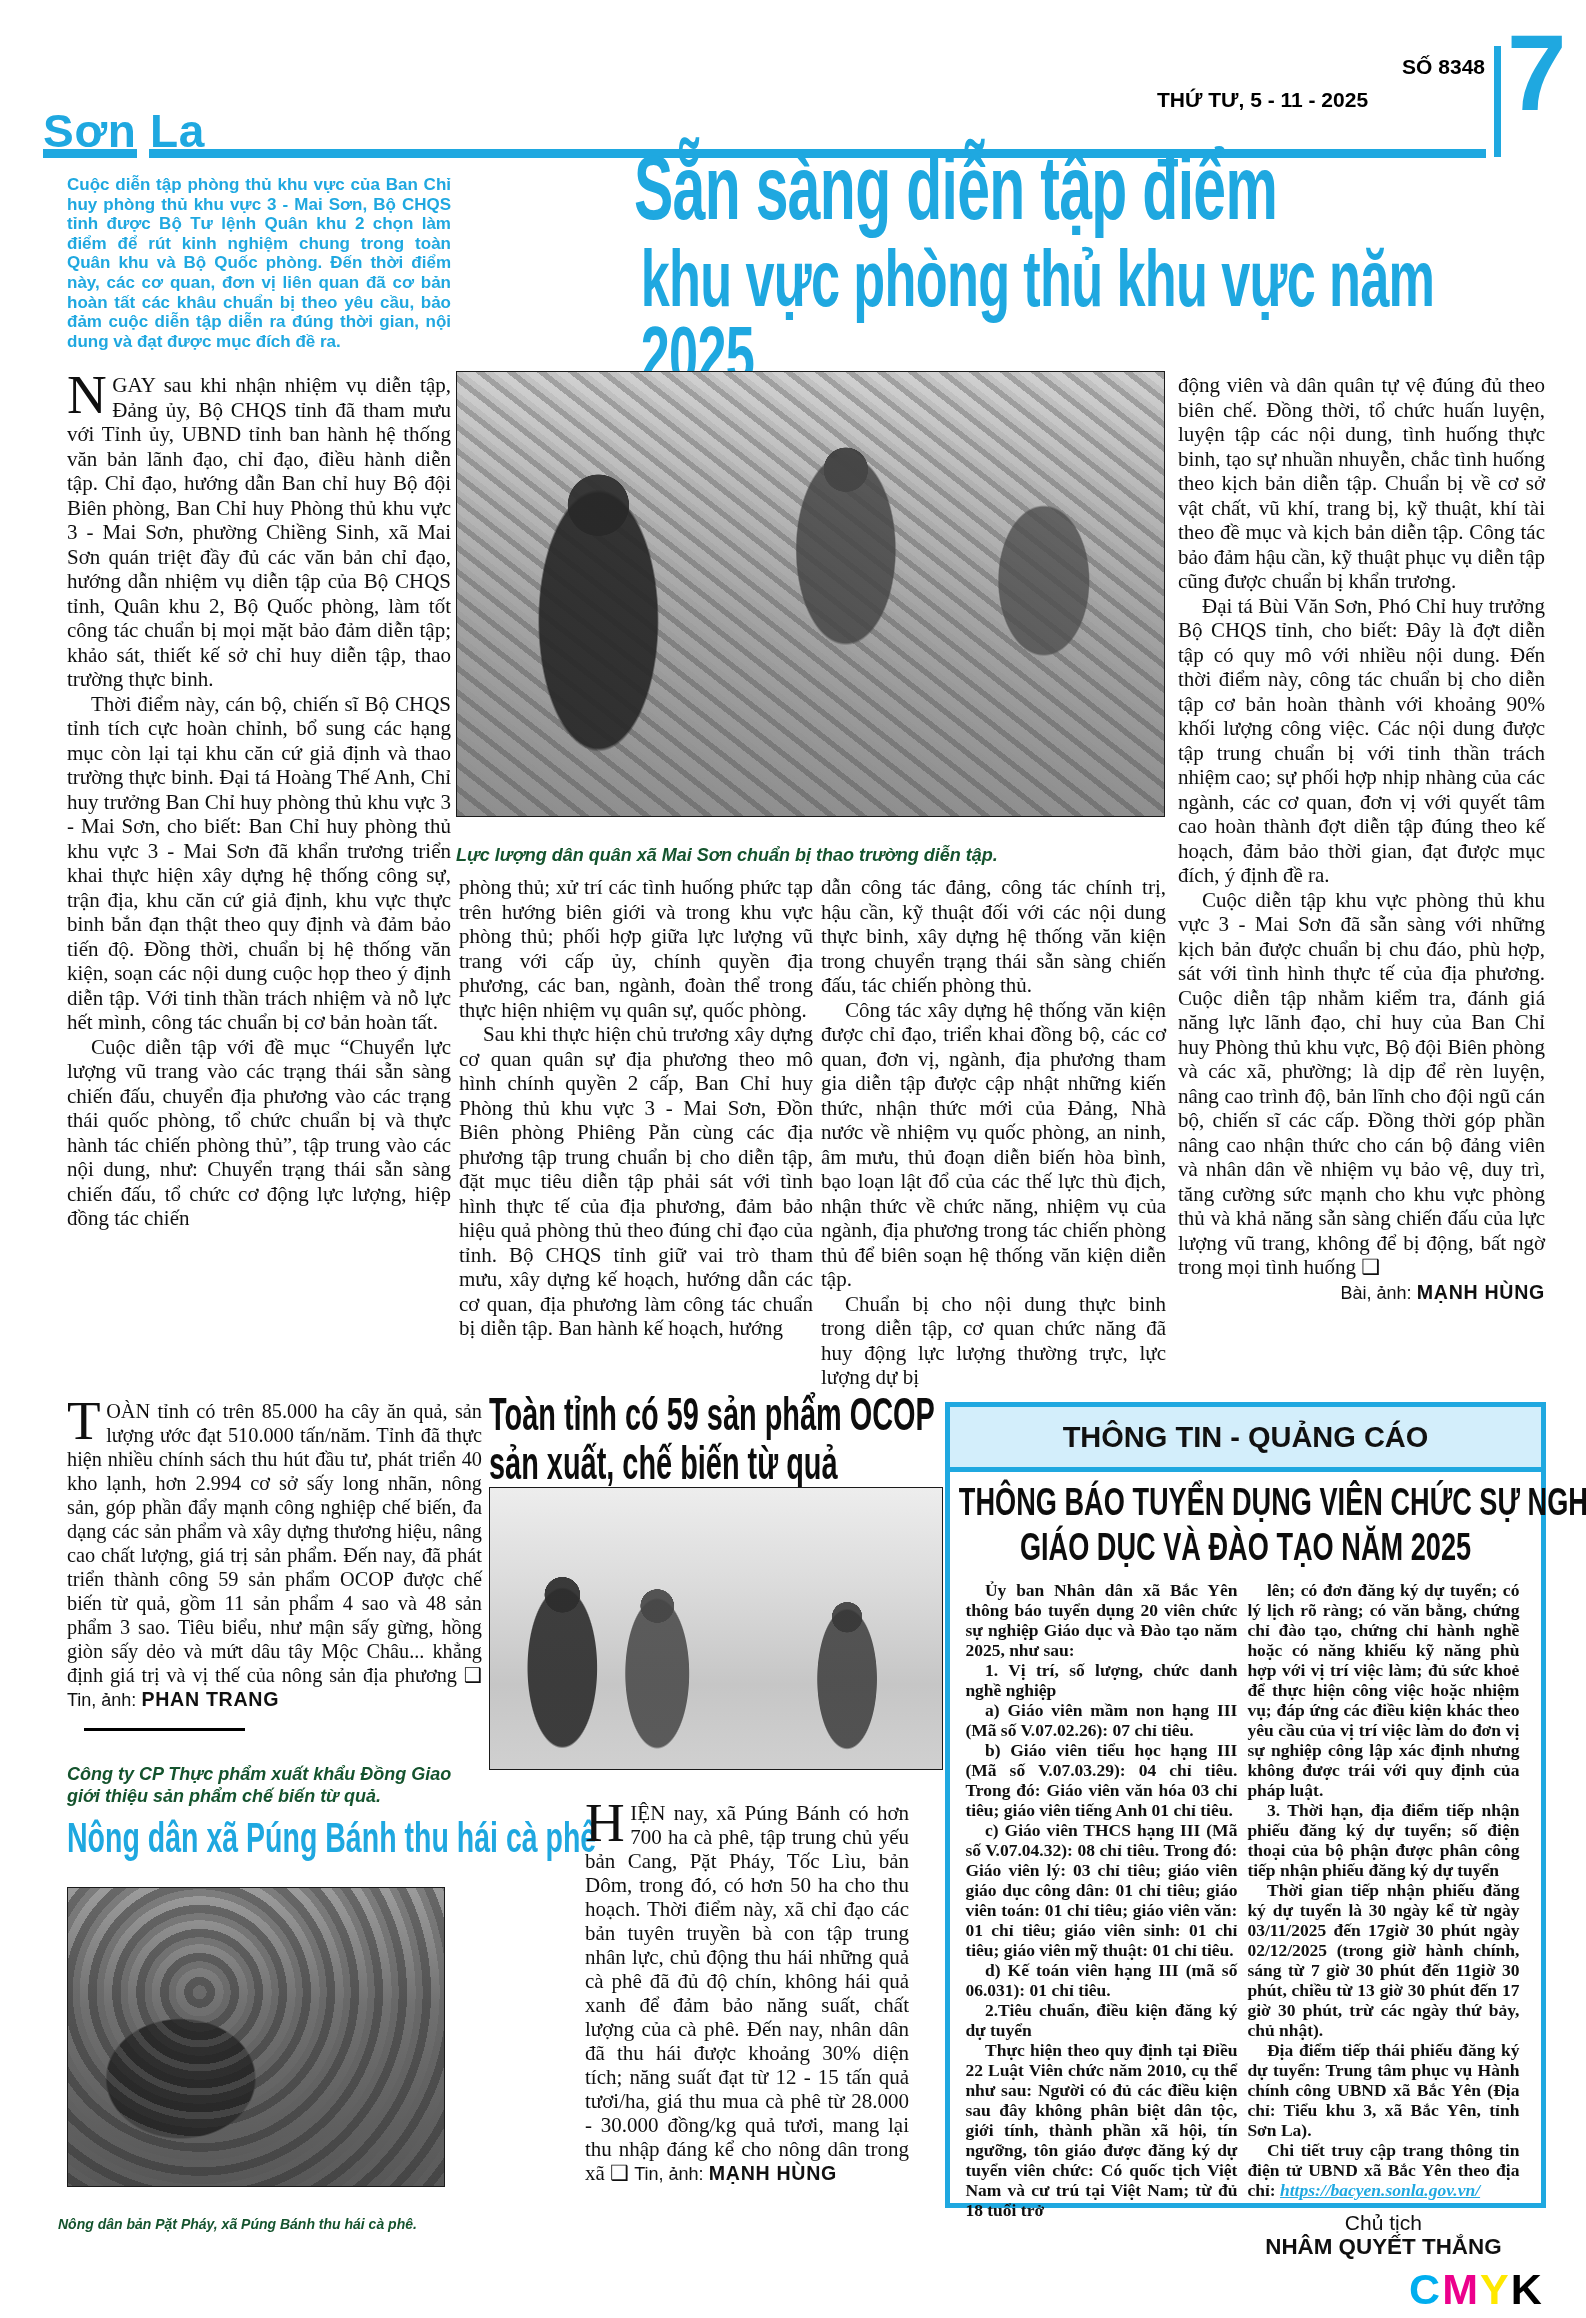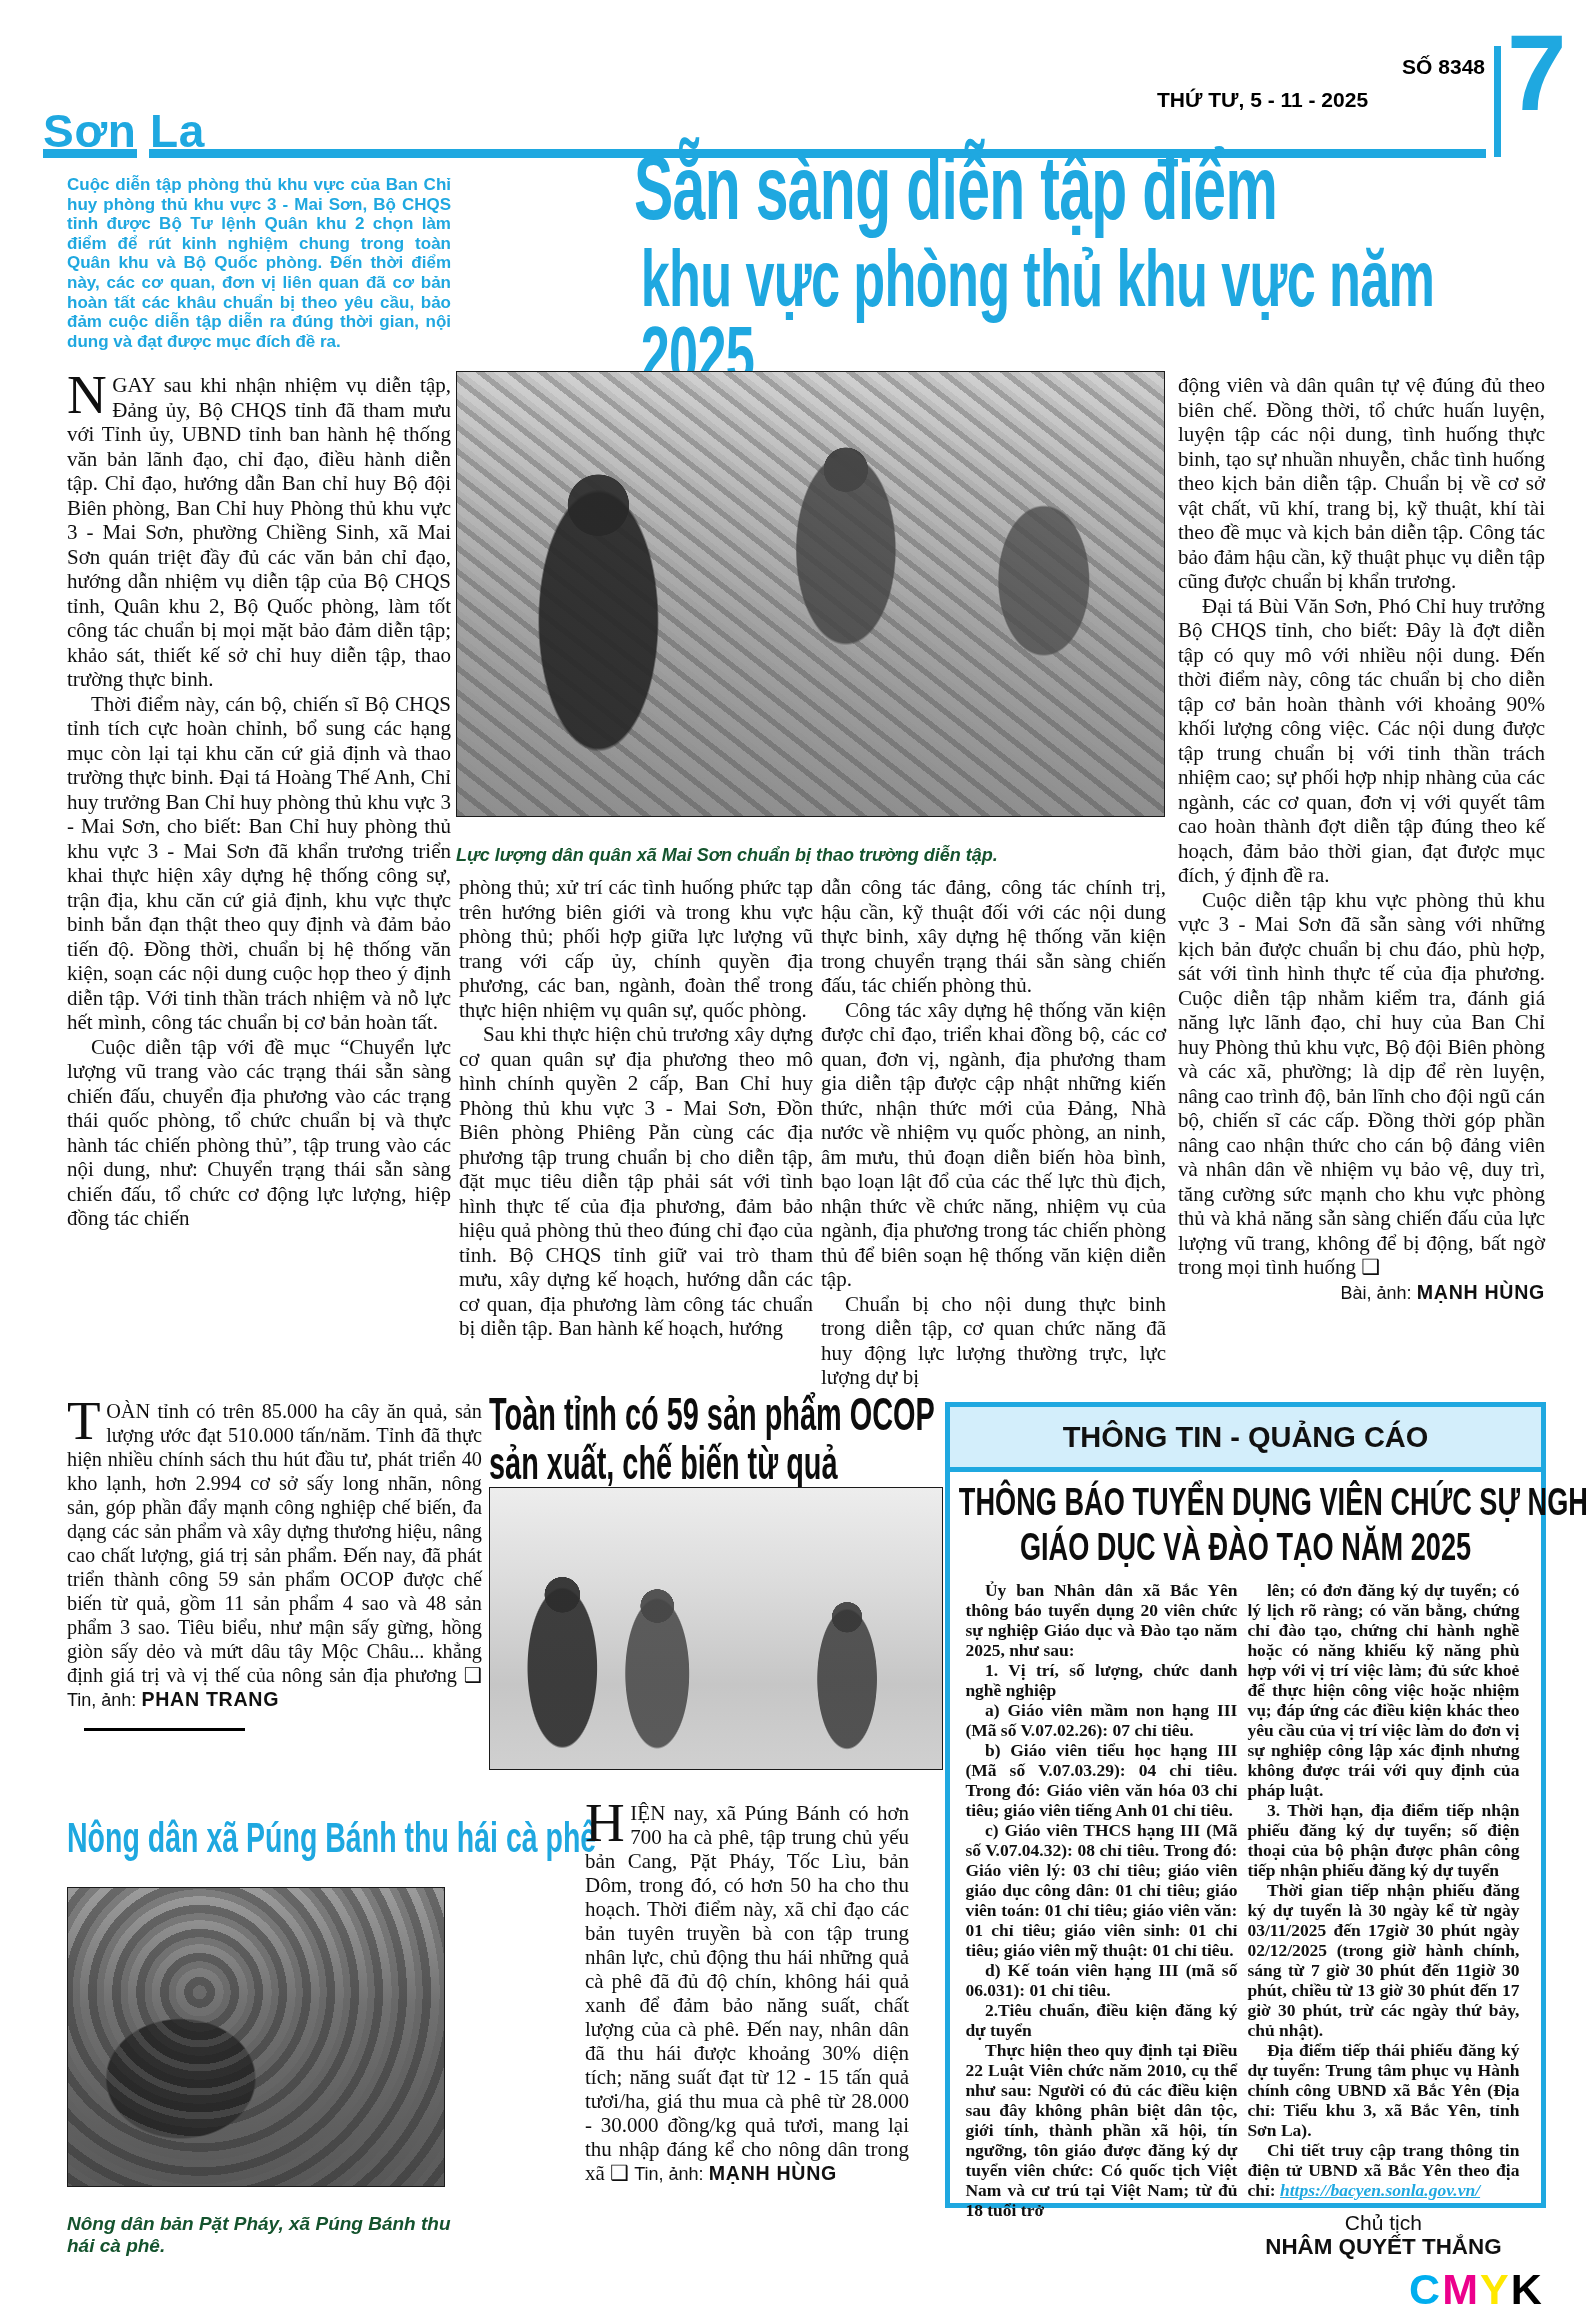--- a/index.html
+++ b/index.html
@@ -132,30 +132,31 @@
     </p>
   </div>
 
   <div class="col" style="left:67px;top:1399px;width:415px;font-size:20.3px;line-height:24px;">
     <p class="cont"><span class="dropcap">T</span><span>OÀN tỉnh có trên 85.000 ha cây ăn quả, sản lượng ước đạt 510.000 tấn/năm. Tỉnh đã thực hiện nhiều chính sách thu hút đầu tư, phát triển 40 kho lạnh, hơn 2.994 cơ sở sấy long nhãn, nông sản, góp phần đẩy mạnh công nghiệp chế biến, đa dạng các sản phẩm và xây dựng thương hiệu, nâng cao chất lượng, giá trị sản phẩm. Đến nay, đã phát triển thành công 59 sản phẩm OCOP được chế biến từ quả, gồm 11 sản phẩm 4 sao và 48 sản phẩm 3 sao. Tiêu biểu, như mận sấy gừng, hồng giòn sấy dẻo và mứt dâu tây Mộc Châu... khẳng định giá trị và vị thế của nông sản địa phương ❑</span>
       <span class="credit-label">Tin, ảnh:</span>
       <span class="credit-name">PHAN TRANG</span>
     </p>
   </div>
   <div class="sep-rule"></div>
+  <div class="caption" style="left:67px;top:1747px;width:421px;">Công ty CP Thực phẩm xuất khẩu Đồng Giao giới thiệu sản phẩm chế biến từ quả.</div>
 
   <div class="ocop-headline">
     <span class="l">Toàn tỉnh có 59 sản phẩm OCOP</span>
     <span class="l">sản xuất, chế biến từ quả</span>
   </div>
   <div class="photo photo-ocop"></div>
 
   <div class="pung-headline">Nông dân xã Púng Bánh thu hái cà phê</div>
   <div class="photo photo-coffee"></div>
-  <div class="caption" style="left:67px;top:2197px;width:393px;font-size:19px;">Nông dân bản Pặt Pháy, xã Púng Bánh thu hái cà phê.</div>
+  <div class="caption" style="left:58px;top:2197px;width:393px;font-size:14px;">Nông dân bản Pặt Pháy, xã Púng Bánh thu hái cà phê.</div>
   <div class="col" style="left:585px;top:1801px;width:324px;font-size:21px;line-height:24px;">
     <p class="cont"><span class="dropcap">H</span><span>IỆN nay, xã Púng Bánh có hơn 700 ha cà phê, tập trung chủ yếu bản Cang, Pặt Pháy, Tốc Lìu, bản Dôm, trong đó, có hơn 50 ha cho thu hoạch. Thời điểm này, xã chỉ đạo các bản tuyên truyền bà con tập trung nhân lực, chủ động thu hái những quả cà phê đã đủ độ chín, không hái quả xanh để đảm bảo năng suất, chất lượng của cà phê. Đến nay, nhân dân đã thu hái được khoảng 30% diện tích; năng suất đạt từ 12 - 15 tấn quả tươi/ha, giá thu mua cà phê từ 28.000 - 30.000 đồng/kg quả tươi, mang lại thu nhập đáng kể cho nông dân trong xã ❑</span>
       <span class="credit-label">Tin, ảnh:</span>
       <span class="credit-name">MẠNH HÙNG</span>
     </p>
   </div>
 
   <div class="ad-box">
     <div class="ad-header">THÔNG TIN - QUẢNG CÁO</div>
     <div class="ad-title">

